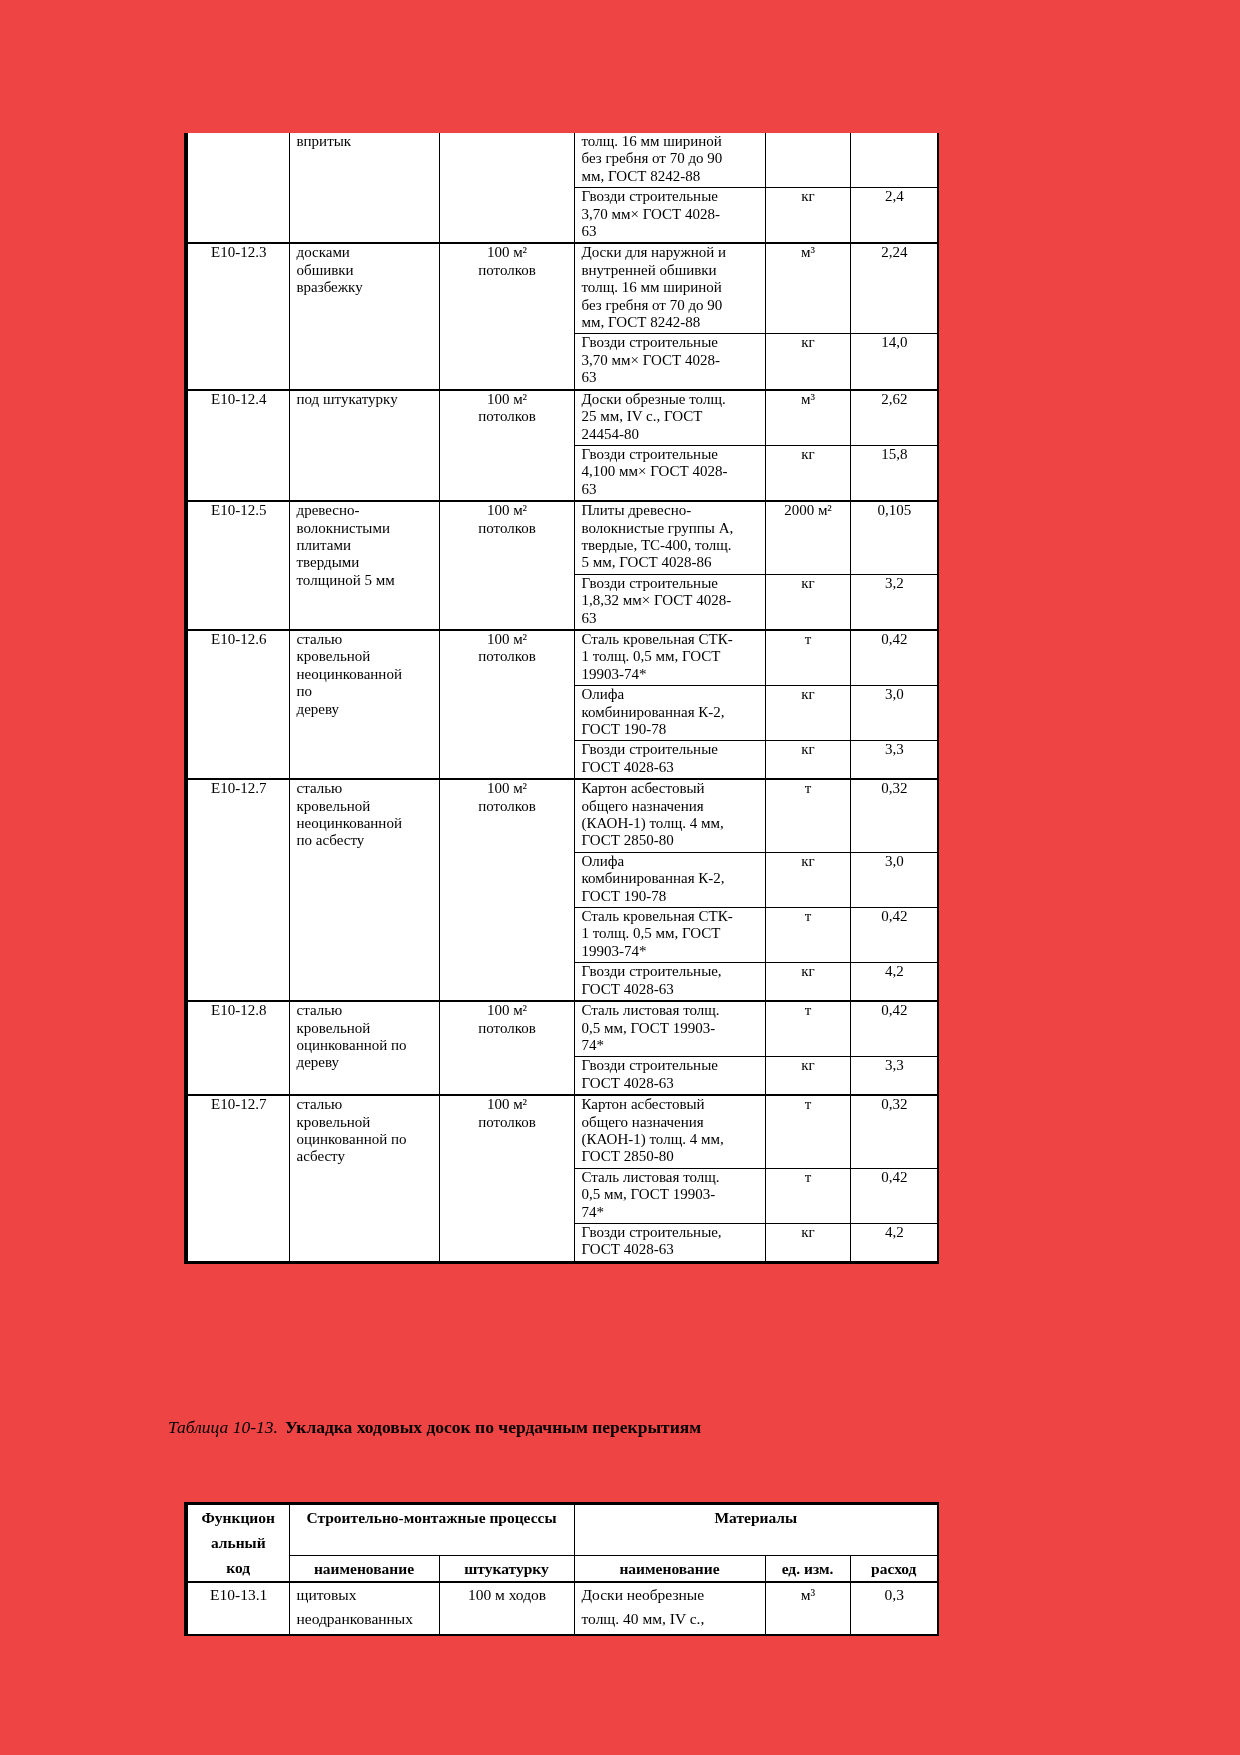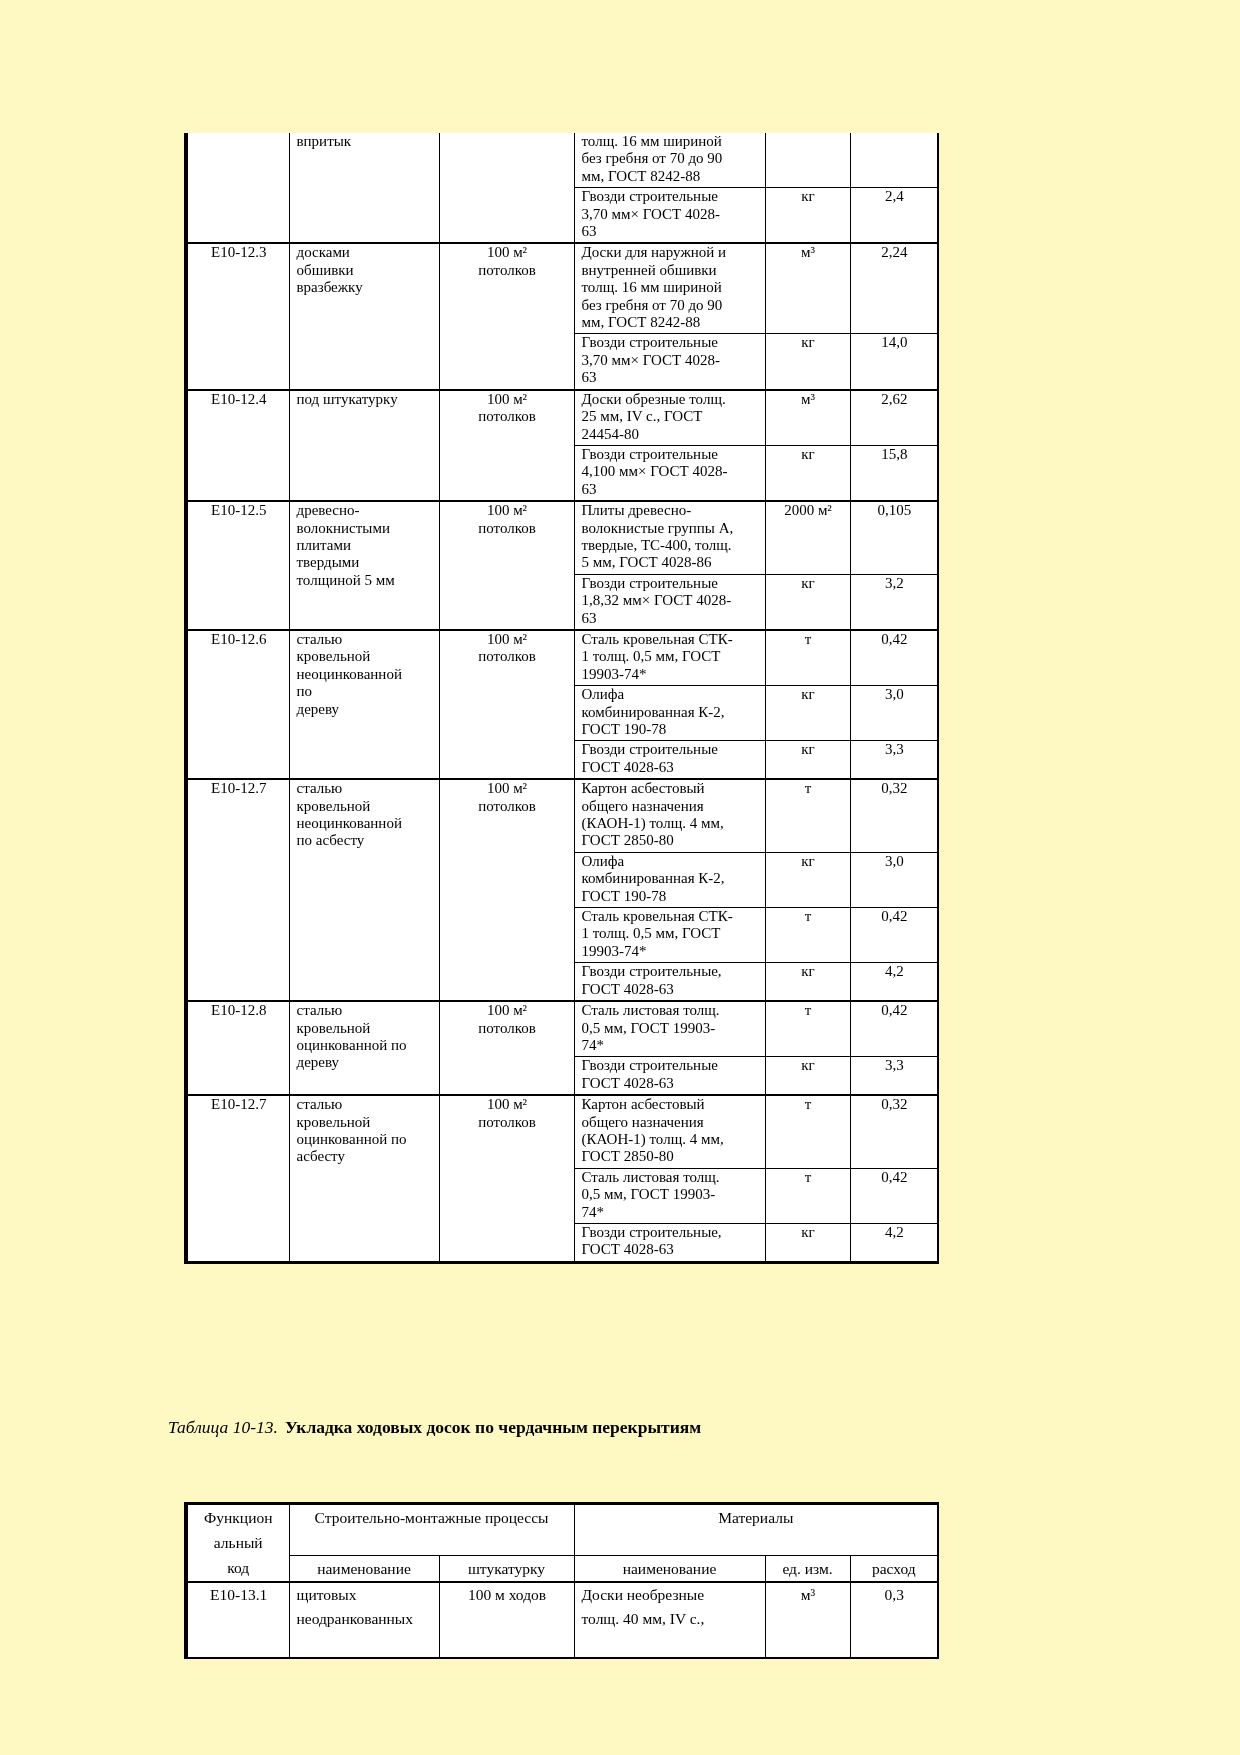--- a/index.html
+++ b/index.html
@@ -1,18 +1,18 @@
 <!DOCTYPE html>
 <html><head>
 <meta charset="utf-8">
 <style>
   html,body { margin:0; padding:0; background:#e8e8e8; }
   body { width:1240px; height:1755px; position:relative;
          font-family:"Liberation Serif", serif; color:#000; }
-  .sheet { position:absolute; left:0; top:0; width:1240px; height:1755px; background:#fef9c3; }
+  .sheet { position:absolute; left:0; top:0; width:1240px; height:1755px; background:#ef4444; }
 
   table { border-collapse:collapse; table-layout:fixed; background:#fff; }
 
   
   #table1 { position:absolute; left:184px; top:133px; width:753px;
             border:2.5px solid #000; border-left-width:4px;
             border-top:none; border-bottom-width:3.5px; }
   #table1 td { border:1.5px solid #000; vertical-align:top;
                padding:0 6px 2px 7px; font-size:15px; line-height:17.4px;
                white-space:pre-line; }
@@ -28,29 +28,29 @@
   .cap-prefix { font-style:italic; margin-right:7px; }
   .cap-main  { font-weight:bold; }
   .works { position:absolute; left:168px; top:1461px; font-size:17.5px; }
   .works-label { margin-right:7px; }
   .works-text  { font-style:italic; }
 
   
   #table2 { position:absolute; left:184px; top:1502px; width:753px;
             border:2.5px solid #000; border-left-width:4px;
             border-top-width:3.5px; }
-  #table2 th { border:1.5px solid #000; font-weight:normal; font-size:15.5px;
+  #table2 th { border:1.5px solid #000; font-weight:bold; font-size:15.5px;
                vertical-align:top; text-align:center; line-height:25px;
                padding:0 4px; white-space:pre-line; }
   #table2 thead tr.h1 th { height:50px; }
   #table2 td { border:1.5px solid #000; vertical-align:top;
                padding:0 6px 2px 7px; font-size:15.5px; line-height:24px;
                white-space:pre-line; }
   #table2 tbody tr.group-start td { border-top:2.5px solid #000; }
-  #table2 tbody tr { height:76px;margin-top:16px; }
+  #table2 tbody tr { height:53px;margin-top:16px; }
 </style>
 </head>
 <body>
 
 <div class="sheet">
 
   <table id="table1">
     <colgroup>
       <col style="width:103px">
         <col style="width:150px">

